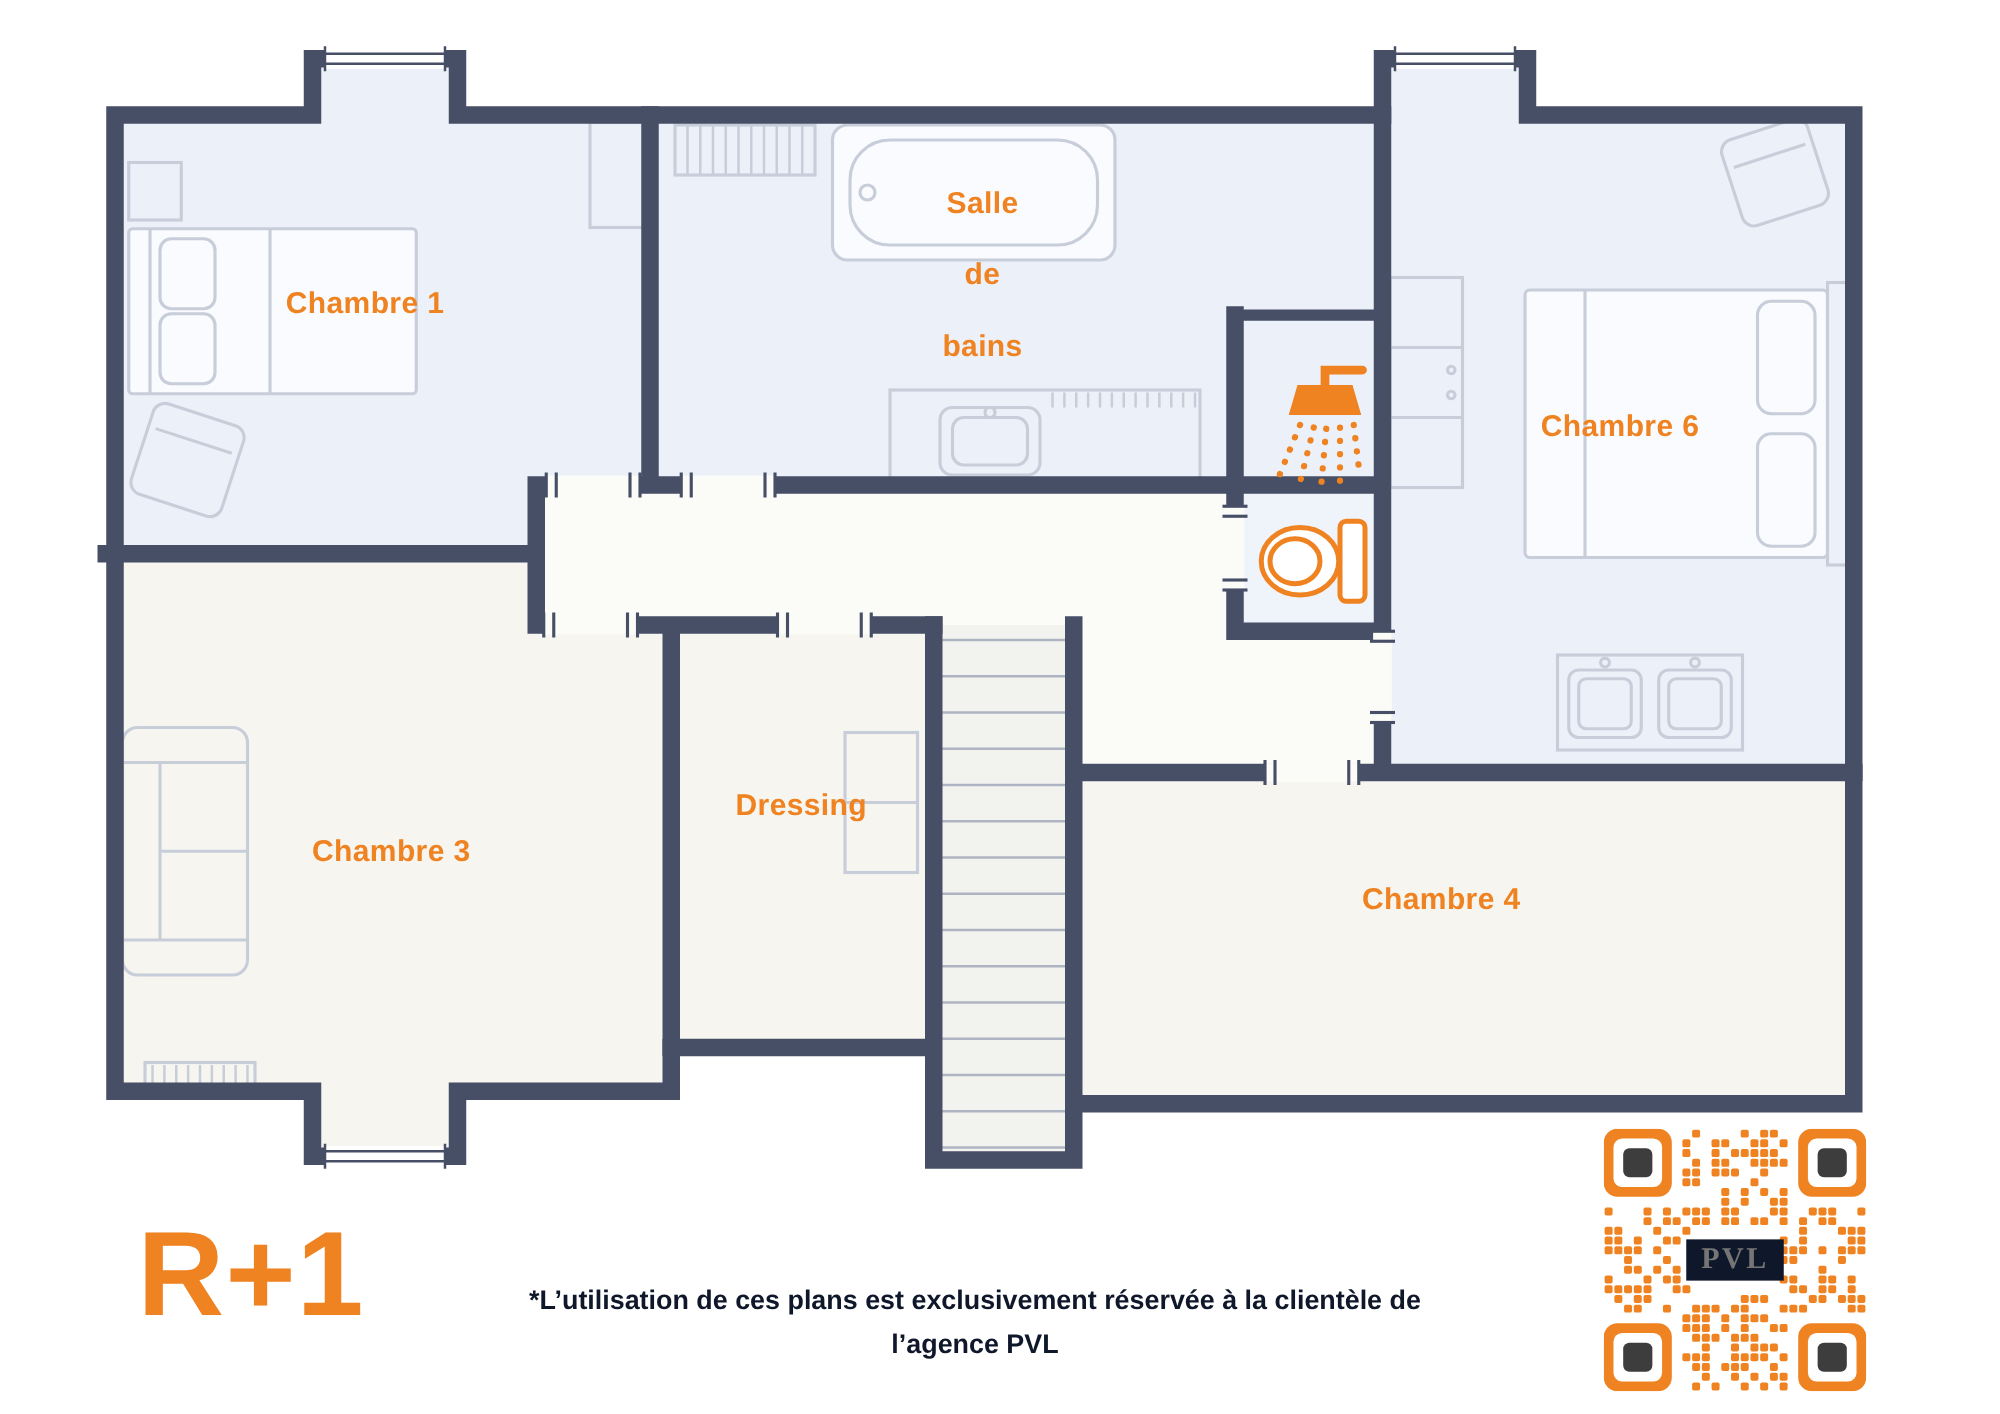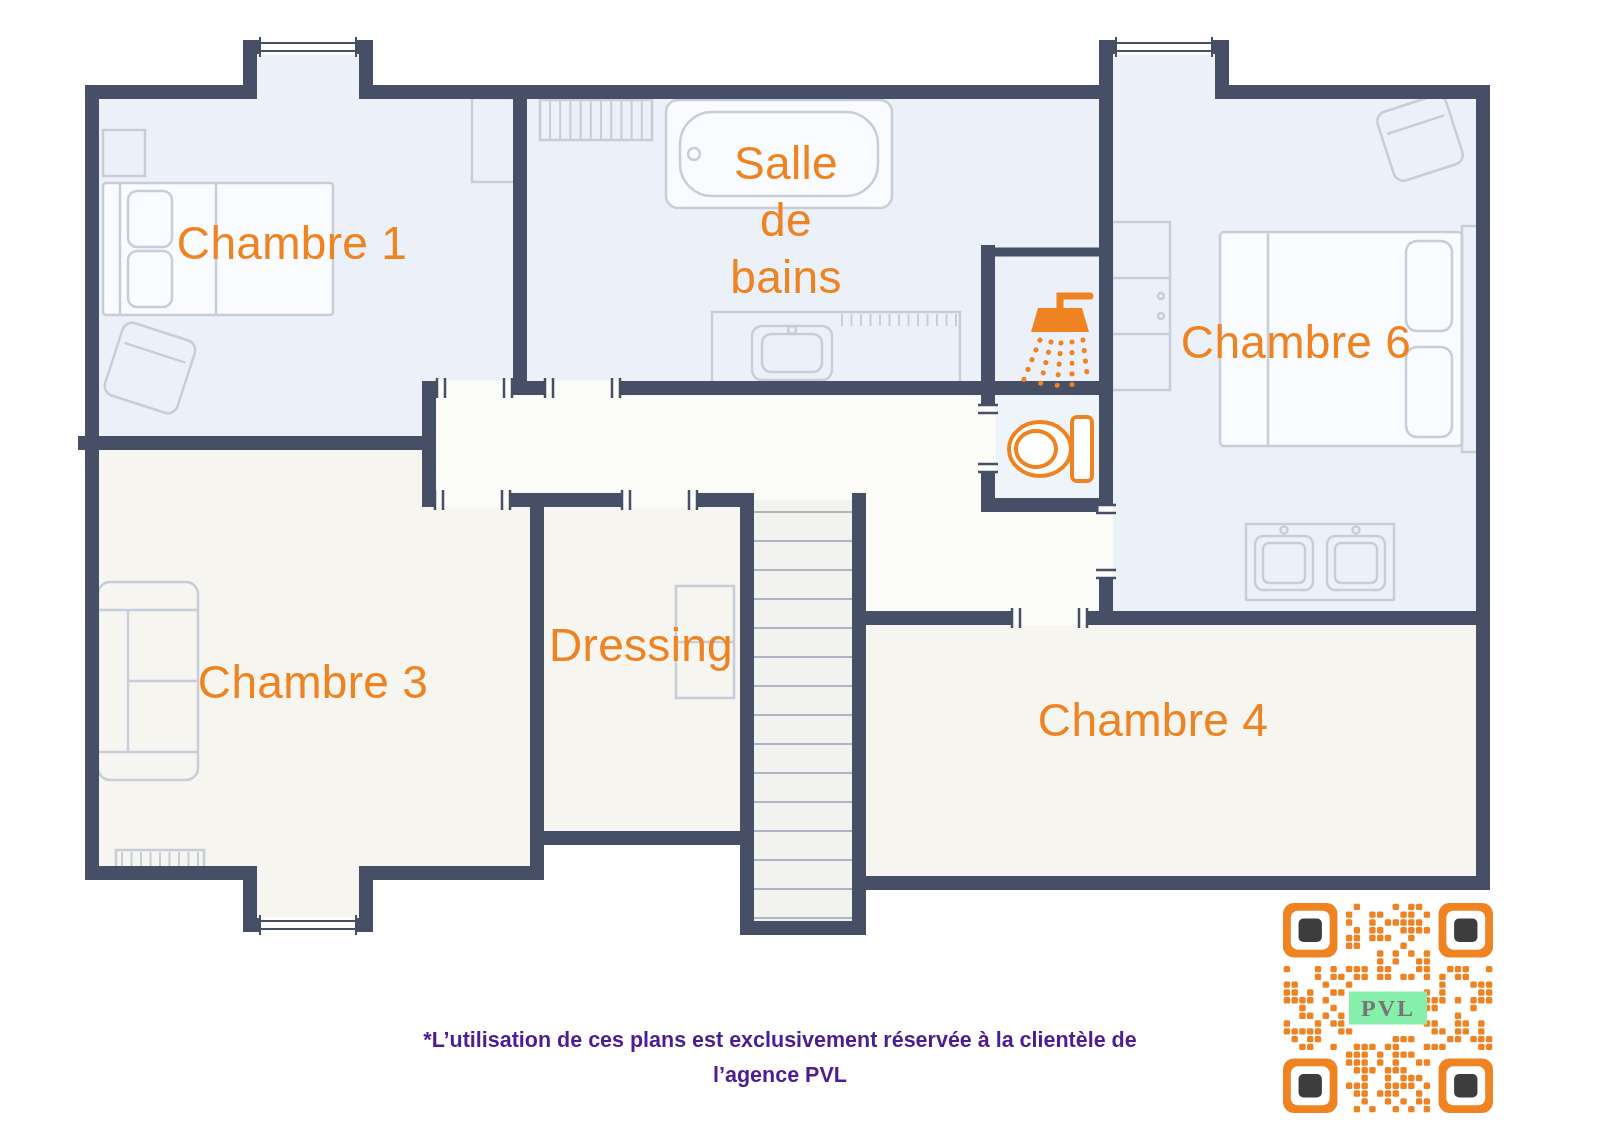--- a/index.html
+++ b/index.html
@@ -1,37 +1,37 @@
 <!DOCTYPE html>
 <html><head>
 <meta charset="utf-8">
 <style>
   html,body{margin:0;padding:0;background:#ffffff;}
   body{width:1600px;height:1131px;overflow:hidden;font-family:"Liberation Sans","DejaVu Sans",sans-serif;}
   .stage{position:relative;width:1600px;height:1131px;background:#fff;}
   .plan-svg{position:absolute;left:0;top:0;}
   .room-label{
     position:absolute;transform:translate(-50%,-50%);
-    color:#ef8221;font-weight:400;font-size:46px;white-space:nowrap;letter-spacing:.3px;
+    color:#ef8221;font-weight:700;font-size:24px;white-space:nowrap;letter-spacing:.3px;
   }
   .sdb-label{text-align:center;line-height:57px;}
   .floor-label{
     position:absolute;left:110px;top:972px;color:#ef8221;
     font-weight:700;font-size:96px;line-height:1;letter-spacing:1px;
   }
   .disclaimer{
     position:absolute;left:320px;top:1026px;width:920px;text-align:center;
-    color:#4c1d95;font-weight:700;font-size:21.5px;line-height:1.35;
+    color:#0f172a;font-weight:700;font-size:21.5px;line-height:1.35;
   }
   .disclaimer .line2{margin-top:6px;text-align:center;}
   .qr{position:absolute;left:1283px;top:903px;width:210px;height:210px;}
   .qr svg{position:absolute;left:0;top:0;}
   .qr-logo{
     position:absolute;left:50%;top:50%;transform:translate(-50%,-50%);
-    background:#86efac;padding:3px 12px;
+    background:#0f172a;padding:3px 12px;
     font-family:"Liberation Serif","DejaVu Serif",serif;
     color:#757575;font-size:24px;letter-spacing:2px;font-weight:700;
   }
 </style>
 </head>
 <body>
 
 <div class="stage">
 
   <svg class="plan-svg" width="1600" height="1131" viewBox="0 0 1600 1131">
@@ -270,20 +270,21 @@
   </div>
 
   <div class="room-label" style="left:1296px;top:342px">Chambre 6</div>
 
   <div class="room-label" style="left:313px;top:682px">Chambre 3</div>
 
   <div class="room-label" style="left:641px;top:645px">Dressing</div>
 
   <div class="room-label" style="left:1153px;top:720px">Chambre 4</div>
 
+  <div class="floor-label">R+1</div>
 
   <div class="disclaimer">
     <div class="line1">*L’utilisation de ces plans est exclusivement réservée à la clientèle de</div>
     <div class="line2">l’agence PVL</div>
   </div>
 
   <div class="qr">
     <svg id="qr-svg" width="210" height="210" viewBox="0 0 210 210">
         <rect x="70.7" y="0.7" width="6.377777777777778" height="6.377777777777778" rx="1.5" fill="#ef8221"></rect>
         <rect x="109.58888888888889" y="0.7" width="6.377777777777778" height="6.377777777777778" rx="1.5" fill="#ef8221"></rect>

